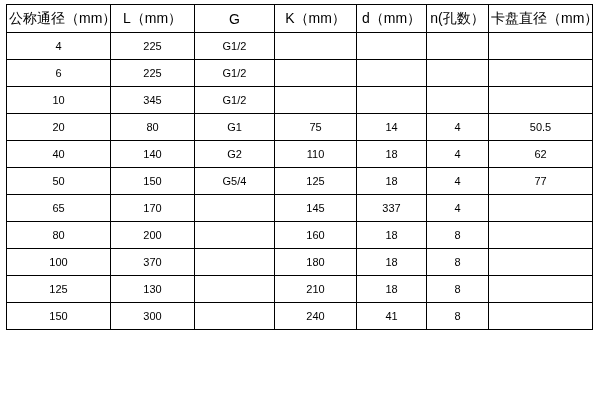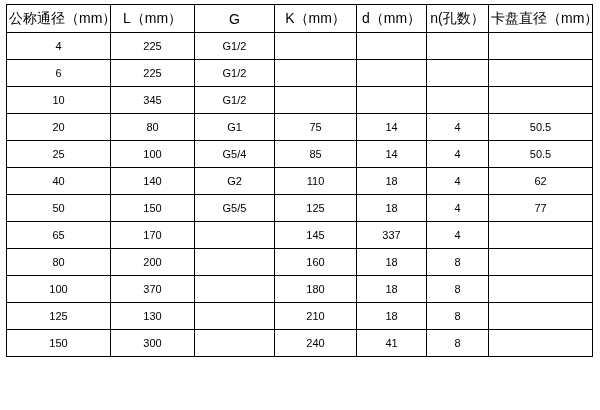--- a/index.html
+++ b/index.html
@@ -99,41 +99,32 @@
     <tr>
       <td>20</td>
       <td>80</td>
       <td>G1</td>
       <td>75</td>
       <td>14</td>
       <td>4</td>
       <td>50.5</td>
     </tr>
     <tr>
-      <td>25</td>
-      <td>100</td>
-      <td>G5/4</td>
-      <td>85</td>
-      <td>14</td>
-      <td>4</td>
-      <td>50.5</td>
-    </tr>
-    <tr>
       <td>40</td>
       <td>140</td>
       <td>G2</td>
       <td>110</td>
       <td>18</td>
       <td>4</td>
       <td>62</td>
     </tr>
     <tr>
       <td>50</td>
       <td>150</td>
-      <td>G5/5</td>
+      <td>G5/4</td>
       <td>125</td>
       <td>18</td>
       <td>4</td>
       <td>77</td>
     </tr>
     <tr>
       <td>65</td>
       <td>170</td>
       <td></td>
       <td>145</td>

